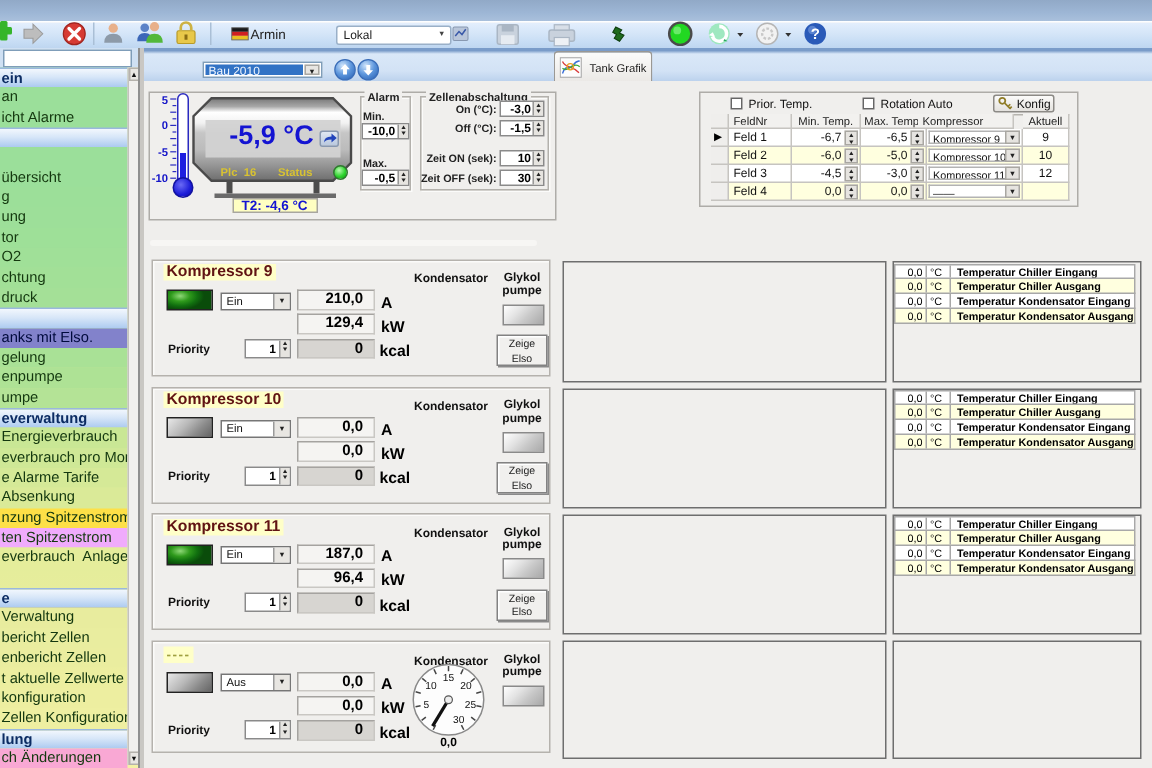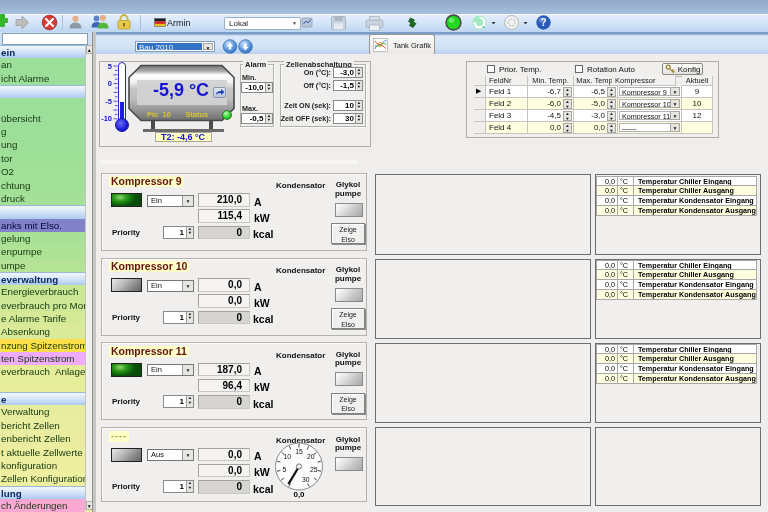--- a/index.html
+++ b/index.html
@@ -495,21 +495,21 @@
   </div>
 
 <div class="abs" style="left:100px;top:159.5px;width:258px;height:4.5px;background:#f7f6f4;border-radius:2px"></div>
 
 <div class="panel" style="top:172.5px"></div>
 <div class="ptitle" style="top:176.0px;color:#601313">Kompressor 9</div>
 <div class="led-g" style="top:193.0px"></div>
 <div class="combo" style="top:194.5px">Ein<span class="carr">▼</span></div>
 <div class="vbox" style="top:193.0px">210,0</div>
 <div class="unit" style="top:195.5px">A</div>
-<div class="vbox" style="top:209.0px">115,4</div>
+<div class="vbox" style="top:209.0px">129,4</div>
 <div class="unit" style="top:211.5px">kW</div>
 <div class="plabel" style="top:227.5px">Priority</div>
 <div class="spin" style="top:225.5px">
     <span class="spv">1</span>
     <span class="sparr">
       <i>▲</i>
       <i>▼</i>
     </span>
   </div>
 <div class="vbox kcal" style="top:225.5px">0</div>

